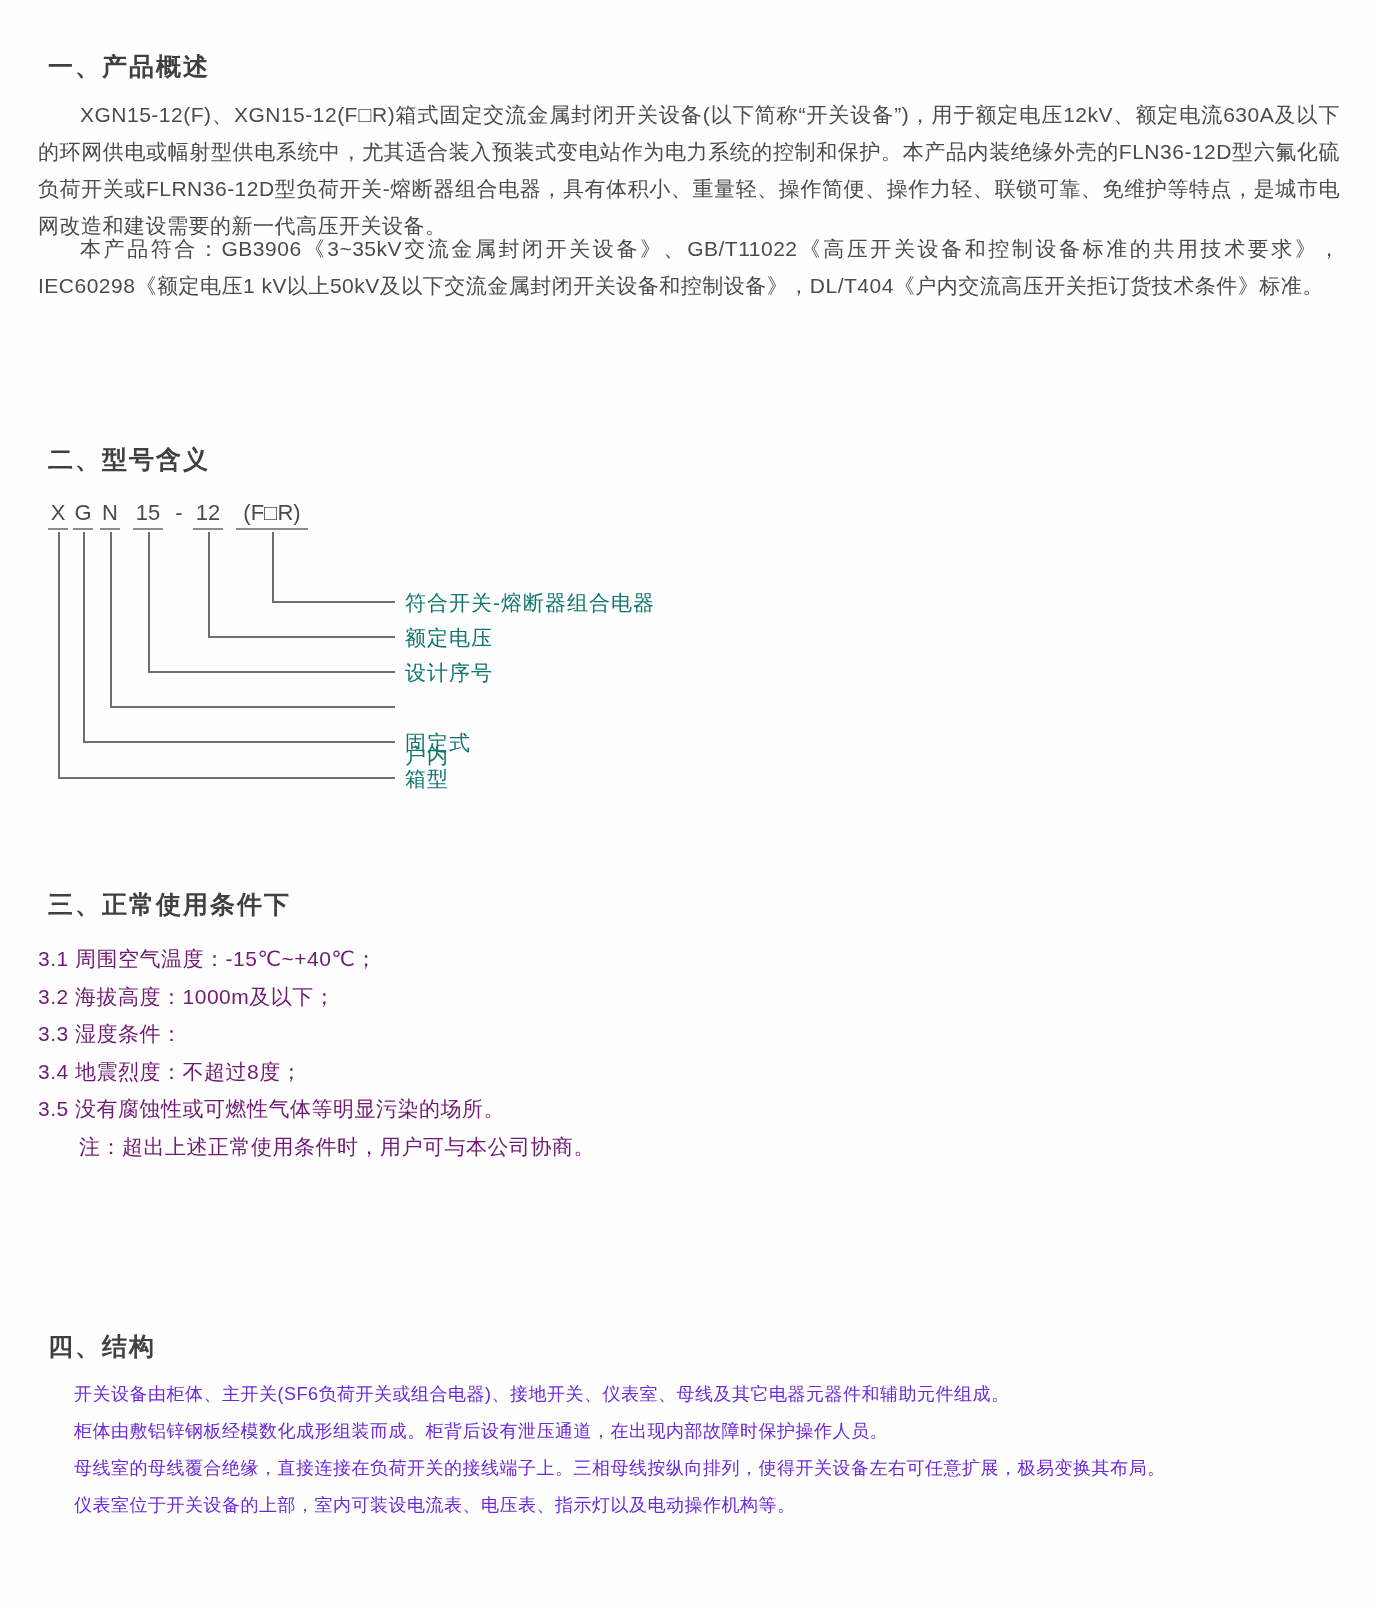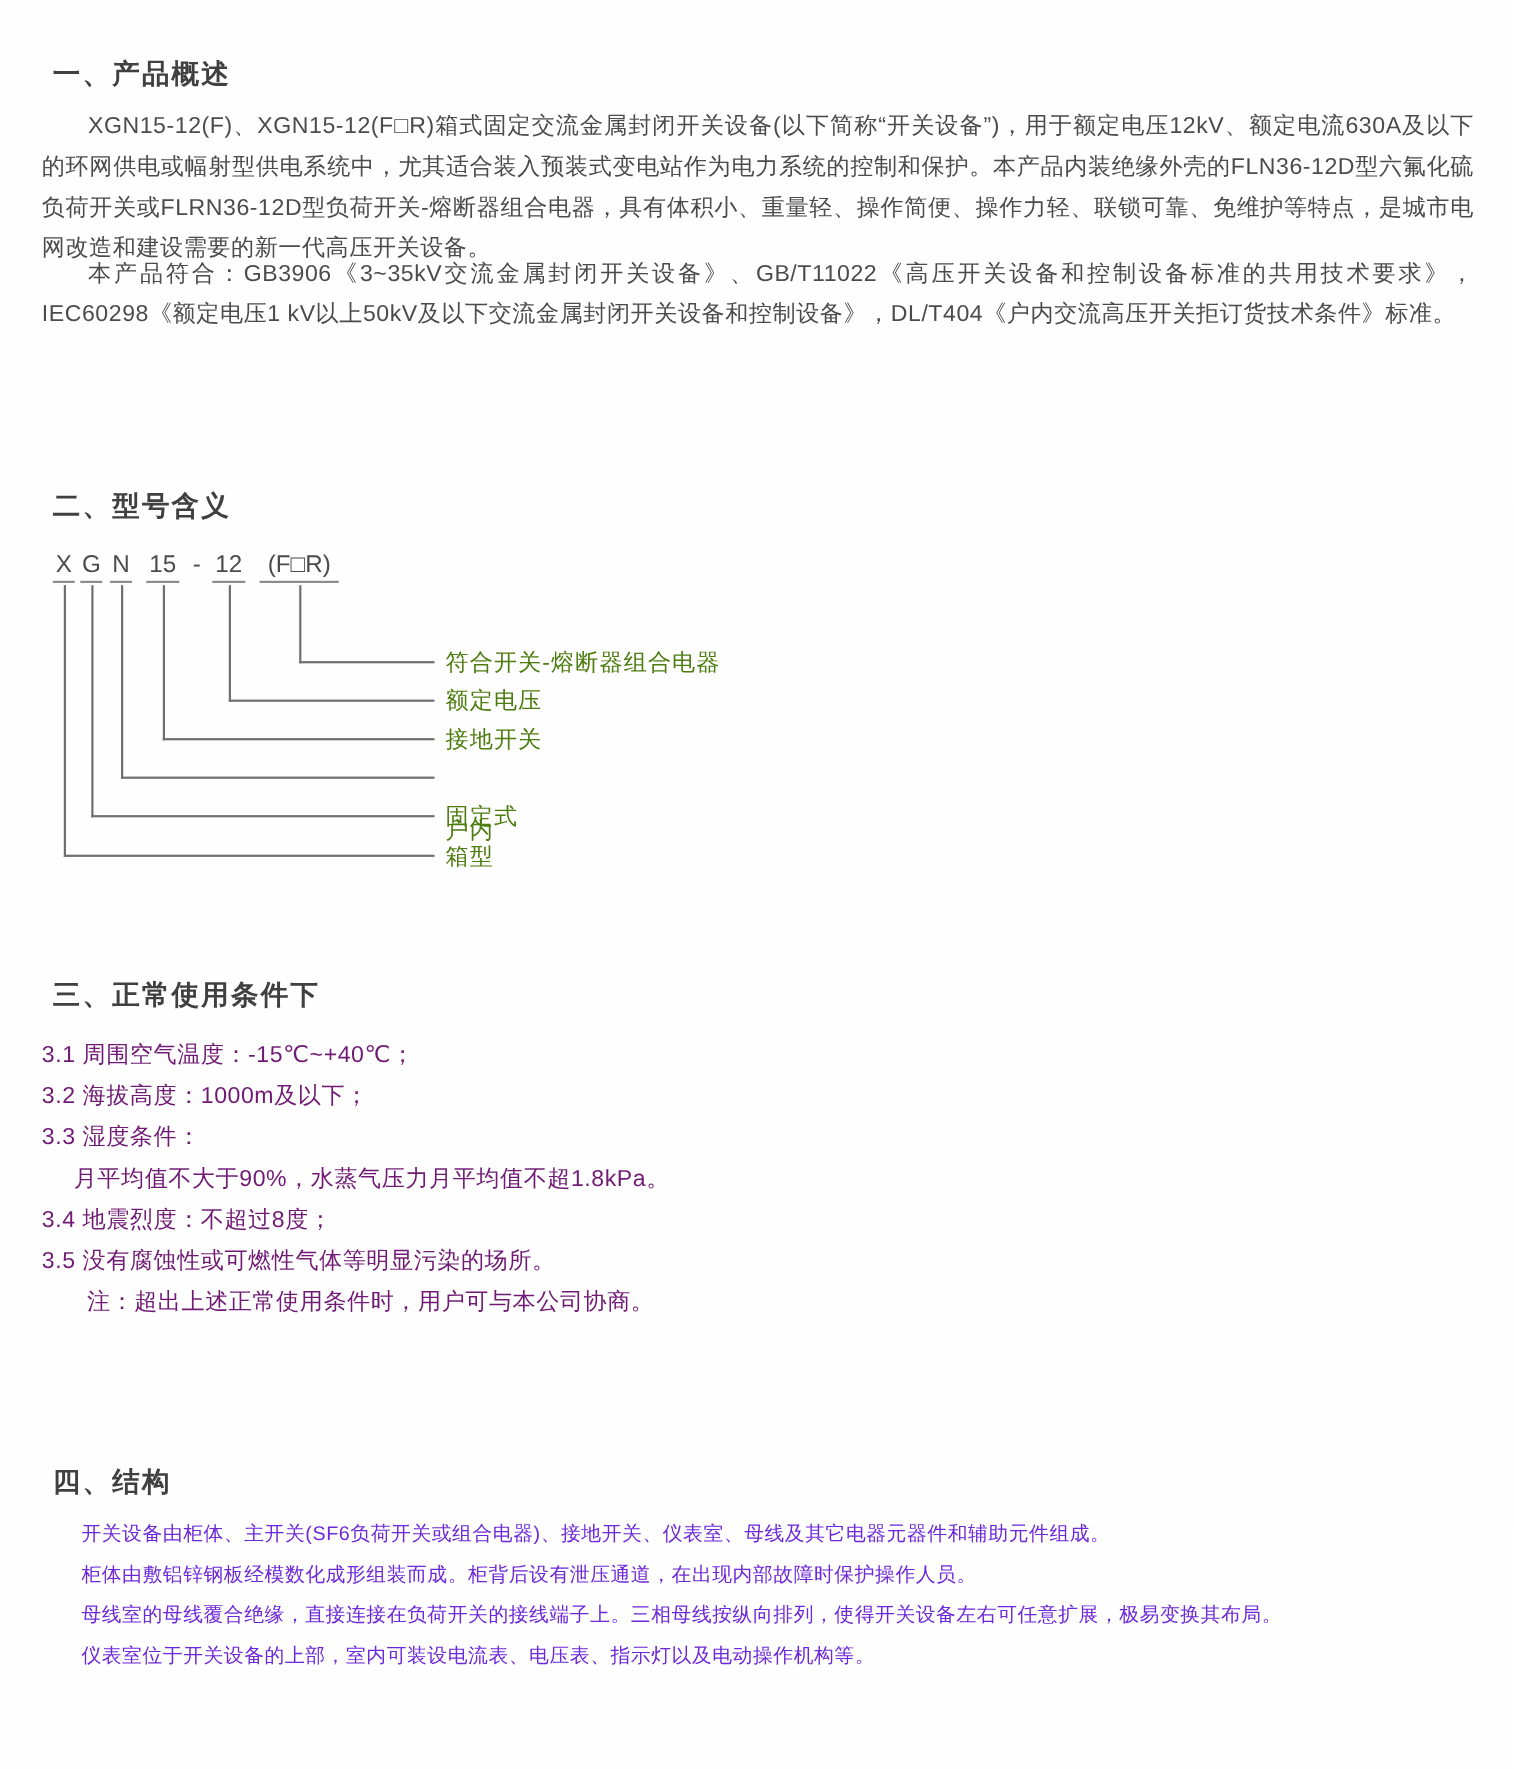--- a/index.html
+++ b/index.html
@@ -78,21 +78,21 @@
   .b3 { left: 110px; width: 247px; height: 141px; }
   .b4 { left: 72px;  width: 285px; height: 176px; }
   .b5 { left: 45px;  width: 312px; height: 211px; }
   .b6 { left: 20px;  width: 337px; height: 247px; }
   .branch-label {
     position: absolute;
     left: 367px;
     font-size: 21px;
     line-height: 28px;
     letter-spacing: 1px;
-    color: #4d7c0f;
+    color: #0f766e;
     white-space: nowrap;
   }
   .bl1 { top: 91px;  }
   .bl2 { top: 126px; }
   .bl3 { top: 161px; }
   .bl4 { top: 196px; margin-top: 48px; }
   .bl5 { top: 231px; }
   .bl6 { top: 267px; }
   
   .cond-list {
@@ -154,33 +154,32 @@
 
     <div class="branch b1"></div>
     <div class="branch b2"></div>
     <div class="branch b3"></div>
     <div class="branch b4"></div>
     <div class="branch b5"></div>
     <div class="branch b6"></div>
 
     <span class="branch-label bl1">符合开关-熔断器组合电器</span>
     <span class="branch-label bl2">额定电压</span>
-    <span class="branch-label bl3">接地开关</span>
+    <span class="branch-label bl3">设计序号</span>
     <span class="branch-label bl4">户内</span>
     <span class="branch-label bl5">固定式</span>
     <span class="branch-label bl6">箱型</span>
   </div>
 
   <div class="heading h3">三、正常使用条件下</div>
 
   <div class="cond-list">
     <div class="cond-line">3.1 周围空气温度：-15℃~+40℃；</div>
     <div class="cond-line">3.2 海拔高度：1000m及以下；</div>
     <div class="cond-line">3.3 湿度条件：</div>
-    <div class="cond-line indent-1">月平均值不大于90%，水蒸气压力月平均值不超1.8kPa。</div>
     <div class="cond-line">3.4 地震烈度：不超过8度；</div>
     <div class="cond-line">3.5 没有腐蚀性或可燃性气体等明显污染的场所。</div>
     <div class="cond-line indent-2">注：超出上述正常使用条件时，用户可与本公司协商。</div>
   </div>
 
   <div class="heading h4">四、结构</div>
 
   <div class="struct">
     <p class="para2">开关设备由柜体、主开关(SF6负荷开关或组合电器)、接地开关、仪表室、母线及其它电器元器件和辅助元件组成。</p>
     <p class="para2">柜体由敷铝锌钢板经模数化成形组装而成。柜背后设有泄压通道，在出现内部故障时保护操作人员。</p>

